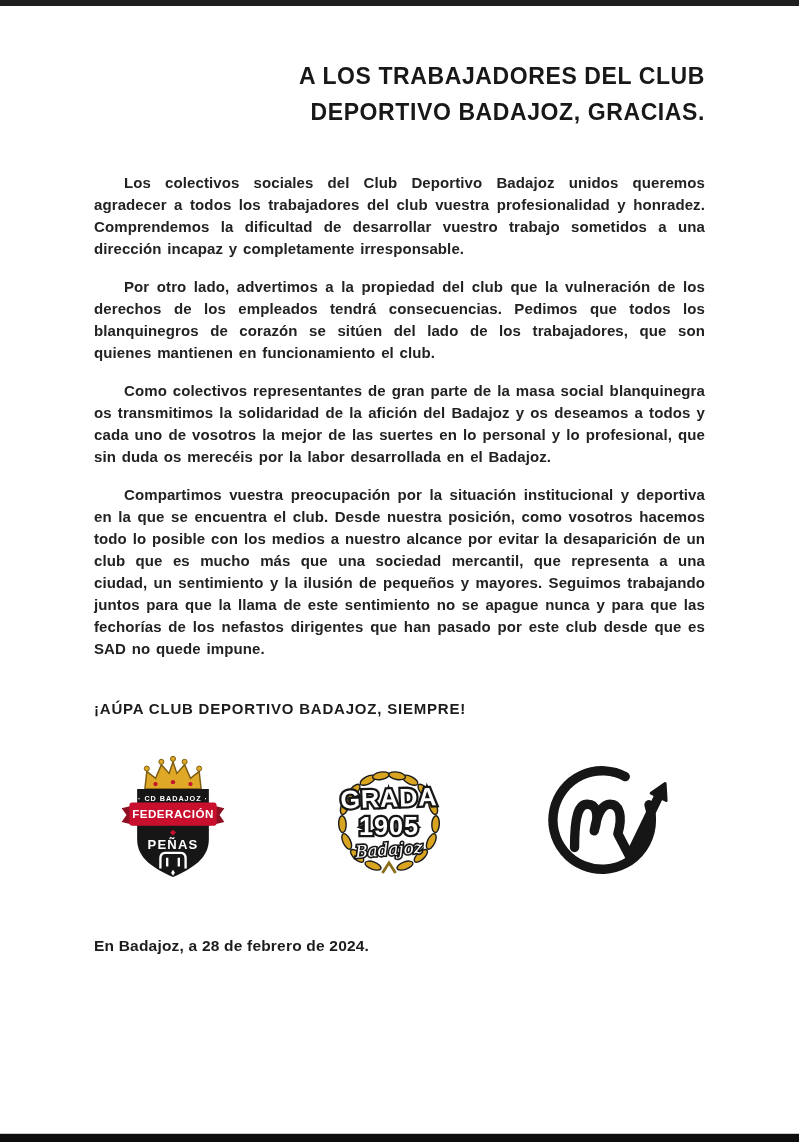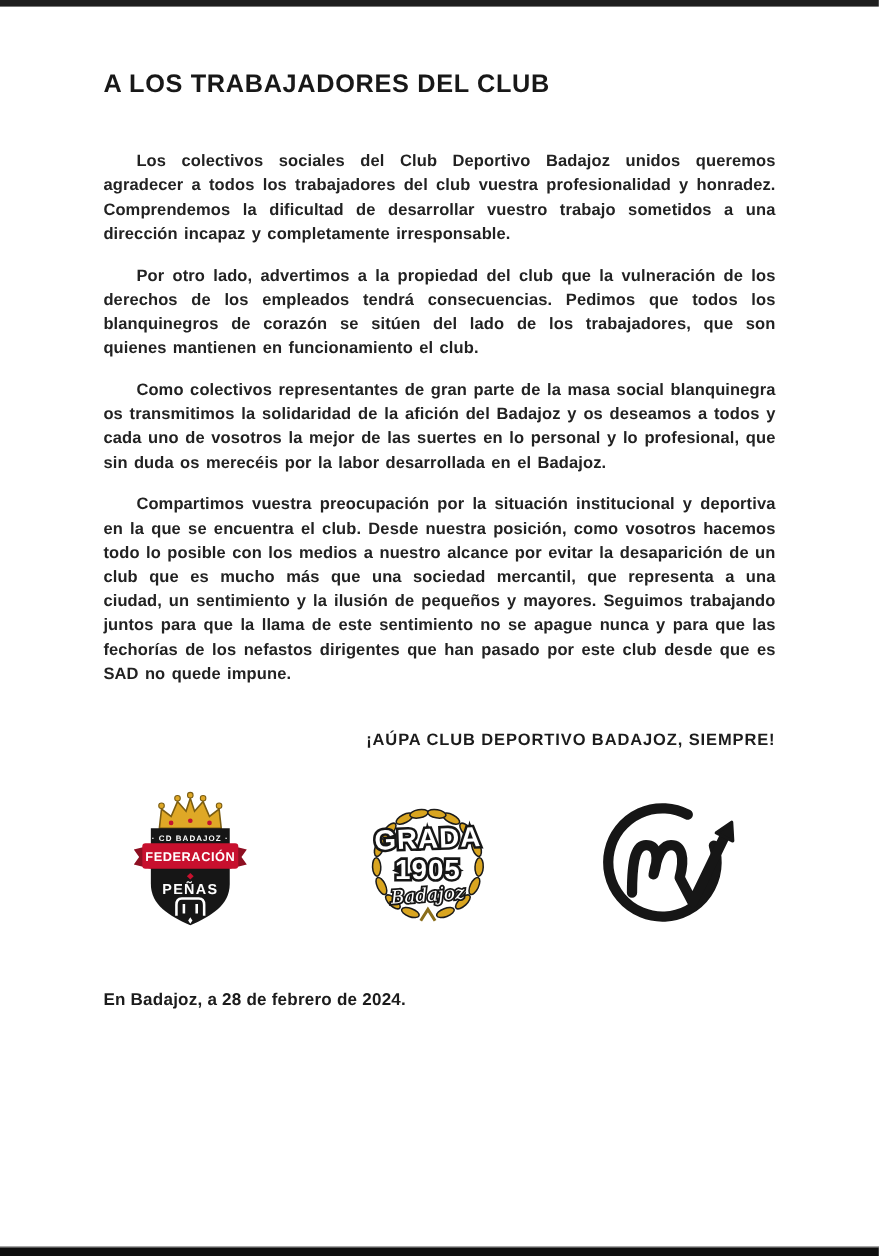--- a/index.html
+++ b/index.html
@@ -10,41 +10,41 @@
     color:#1f1f1f;
     position:relative;
     overflow:hidden;
   }
   .bar-top{position:absolute;top:0;left:0;width:100%;height:6px;background:#1e1e1e;}
   .bar-bottom{position:absolute;bottom:0;left:0;width:100%;height:8px;background:#0e0e0e;border-top:1px solid #c9c9c9;}
   .page{
     padding:58px 94px 0 94px;
   }
   .doc-title{
-    text-align:left;
+    text-align:right;
     font-weight:bold;
     font-size:23px;
     line-height:36px;
     letter-spacing:0.6px;
     color:#181818;
     margin:0 0 42px 0;
   }
   .body-text p{
     margin:16px 0 11px 0;
     font-size:15px;
     line-height:22px;
     font-weight:bold;
     text-align:justify;
     text-indent:30px;
     letter-spacing:0.1px;
     word-spacing:1.5px;
     color:#222222;
   }
   .slogan{
-    text-align:right;
+    text-align:left;
     font-weight:bold;
     font-size:15px;
     letter-spacing:0.8px;
     margin-top:40px;
     color:#1c1c1c;
   }
   .logos-row{
     display:flex;
     justify-content:space-between;
     align-items:center;
@@ -66,20 +66,21 @@
 </style>
 </head>
 <body>
 
 <div class="bar-top"></div>
 
 <div class="page">
 
   <h1 class="doc-title">
     <div>A LOS TRABAJADORES DEL CLUB</div>
+    <div>DEPORTIVO BADAJOZ, GRACIAS.</div>
   </h1>
 
   <div class="body-text">
     <p>Los colectivos sociales del Club Deportivo Badajoz unidos queremos agradecer a todos los trabajadores del club vuestra profesionalidad y honradez. Comprendemos la dificultad de desarrollar vuestro trabajo sometidos a una dirección incapaz y completamente irresponsable.</p>
     <p>Por otro lado, advertimos a la propiedad del club que la vulneración de los derechos de los empleados tendrá consecuencias. Pedimos que todos los blanquinegros de corazón se sitúen del lado de los trabajadores, que son quienes mantienen en funcionamiento el club.</p>
     <p>Como colectivos representantes de gran parte de la masa social blanquinegra os transmitimos la solidaridad de la afición del Badajoz y os deseamos a todos y cada uno de vosotros la mejor de las suertes en lo personal y lo profesional, que sin duda os merecéis por la labor desarrollada en el Badajoz.</p>
     <p>Compartimos vuestra preocupación por la situación institucional y deportiva en la que se encuentra el club. Desde nuestra posición, como vosotros hacemos todo lo posible con los medios a nuestro alcance por evitar la desaparición de un club que es mucho más que una sociedad mercantil, que representa a una ciudad, un sentimiento y la ilusión de pequeños y mayores. Seguimos trabajando juntos para que la llama de este sentimiento no se apague nunca y para que las fechorías de los nefastos dirigentes que han pasado por este club desde que es SAD no quede impune.</p>
   </div>
 
   <div class="slogan">¡AÚPA CLUB DEPORTIVO BADAJOZ, SIEMPRE!</div>

